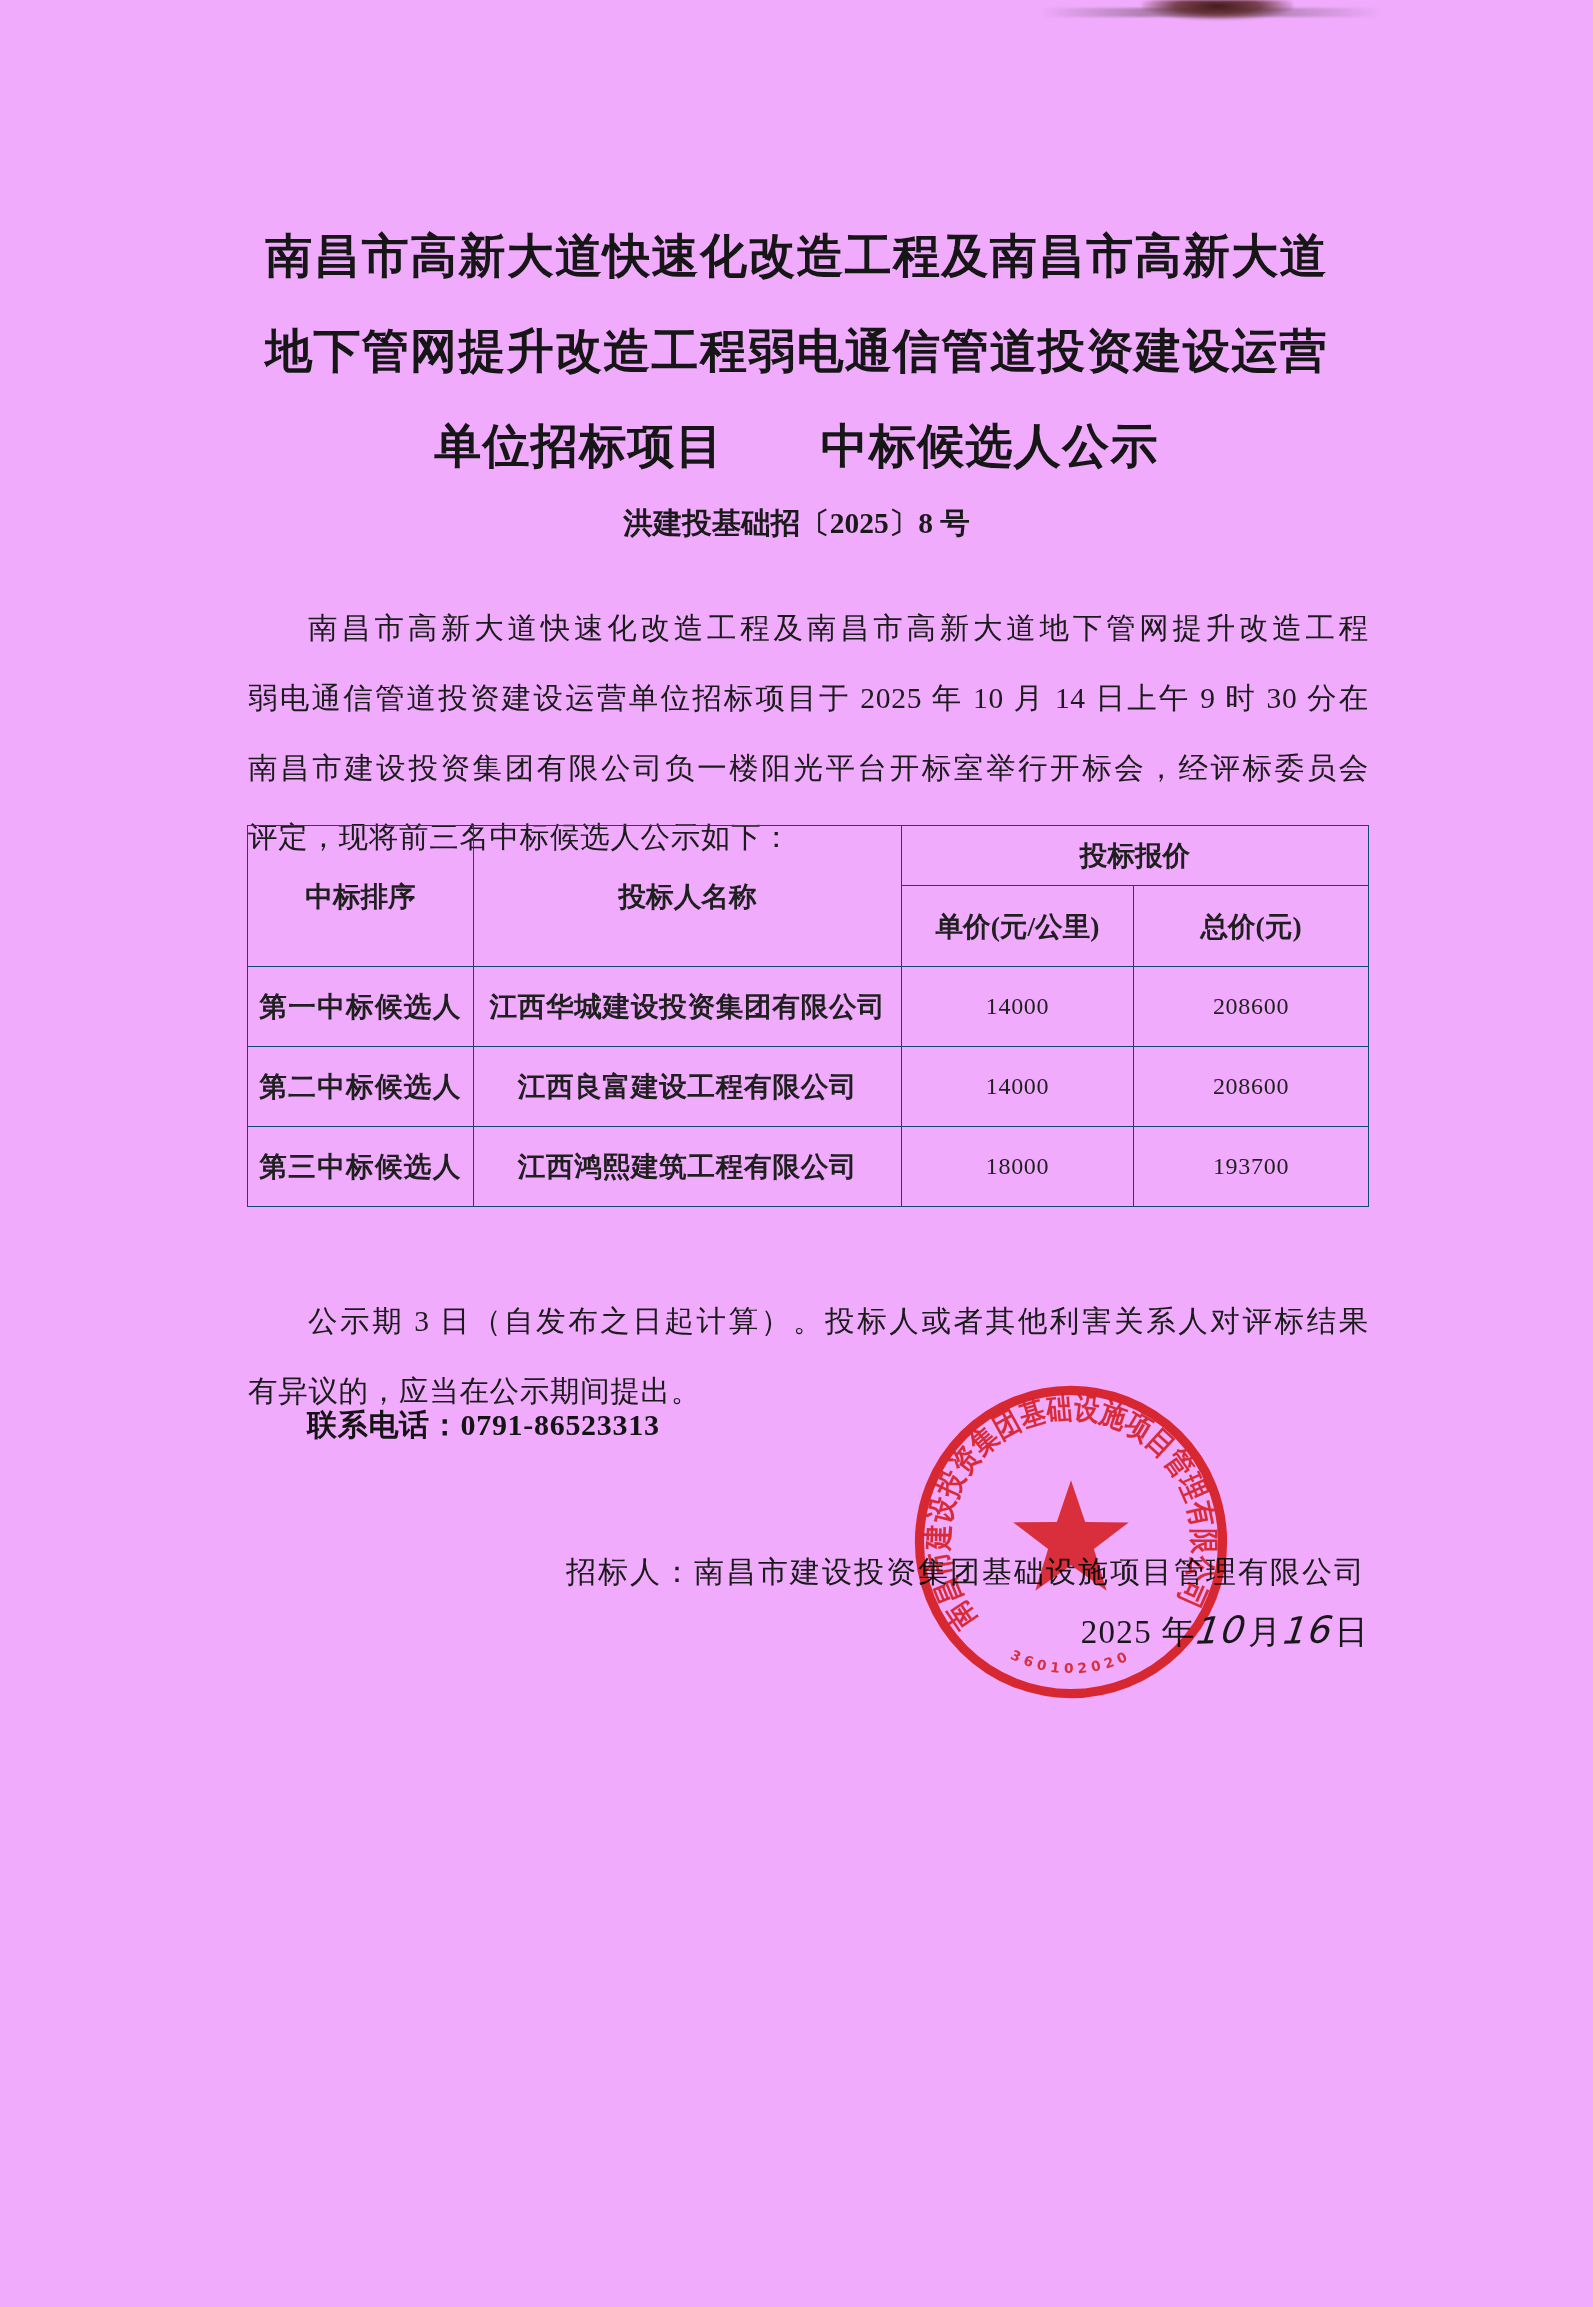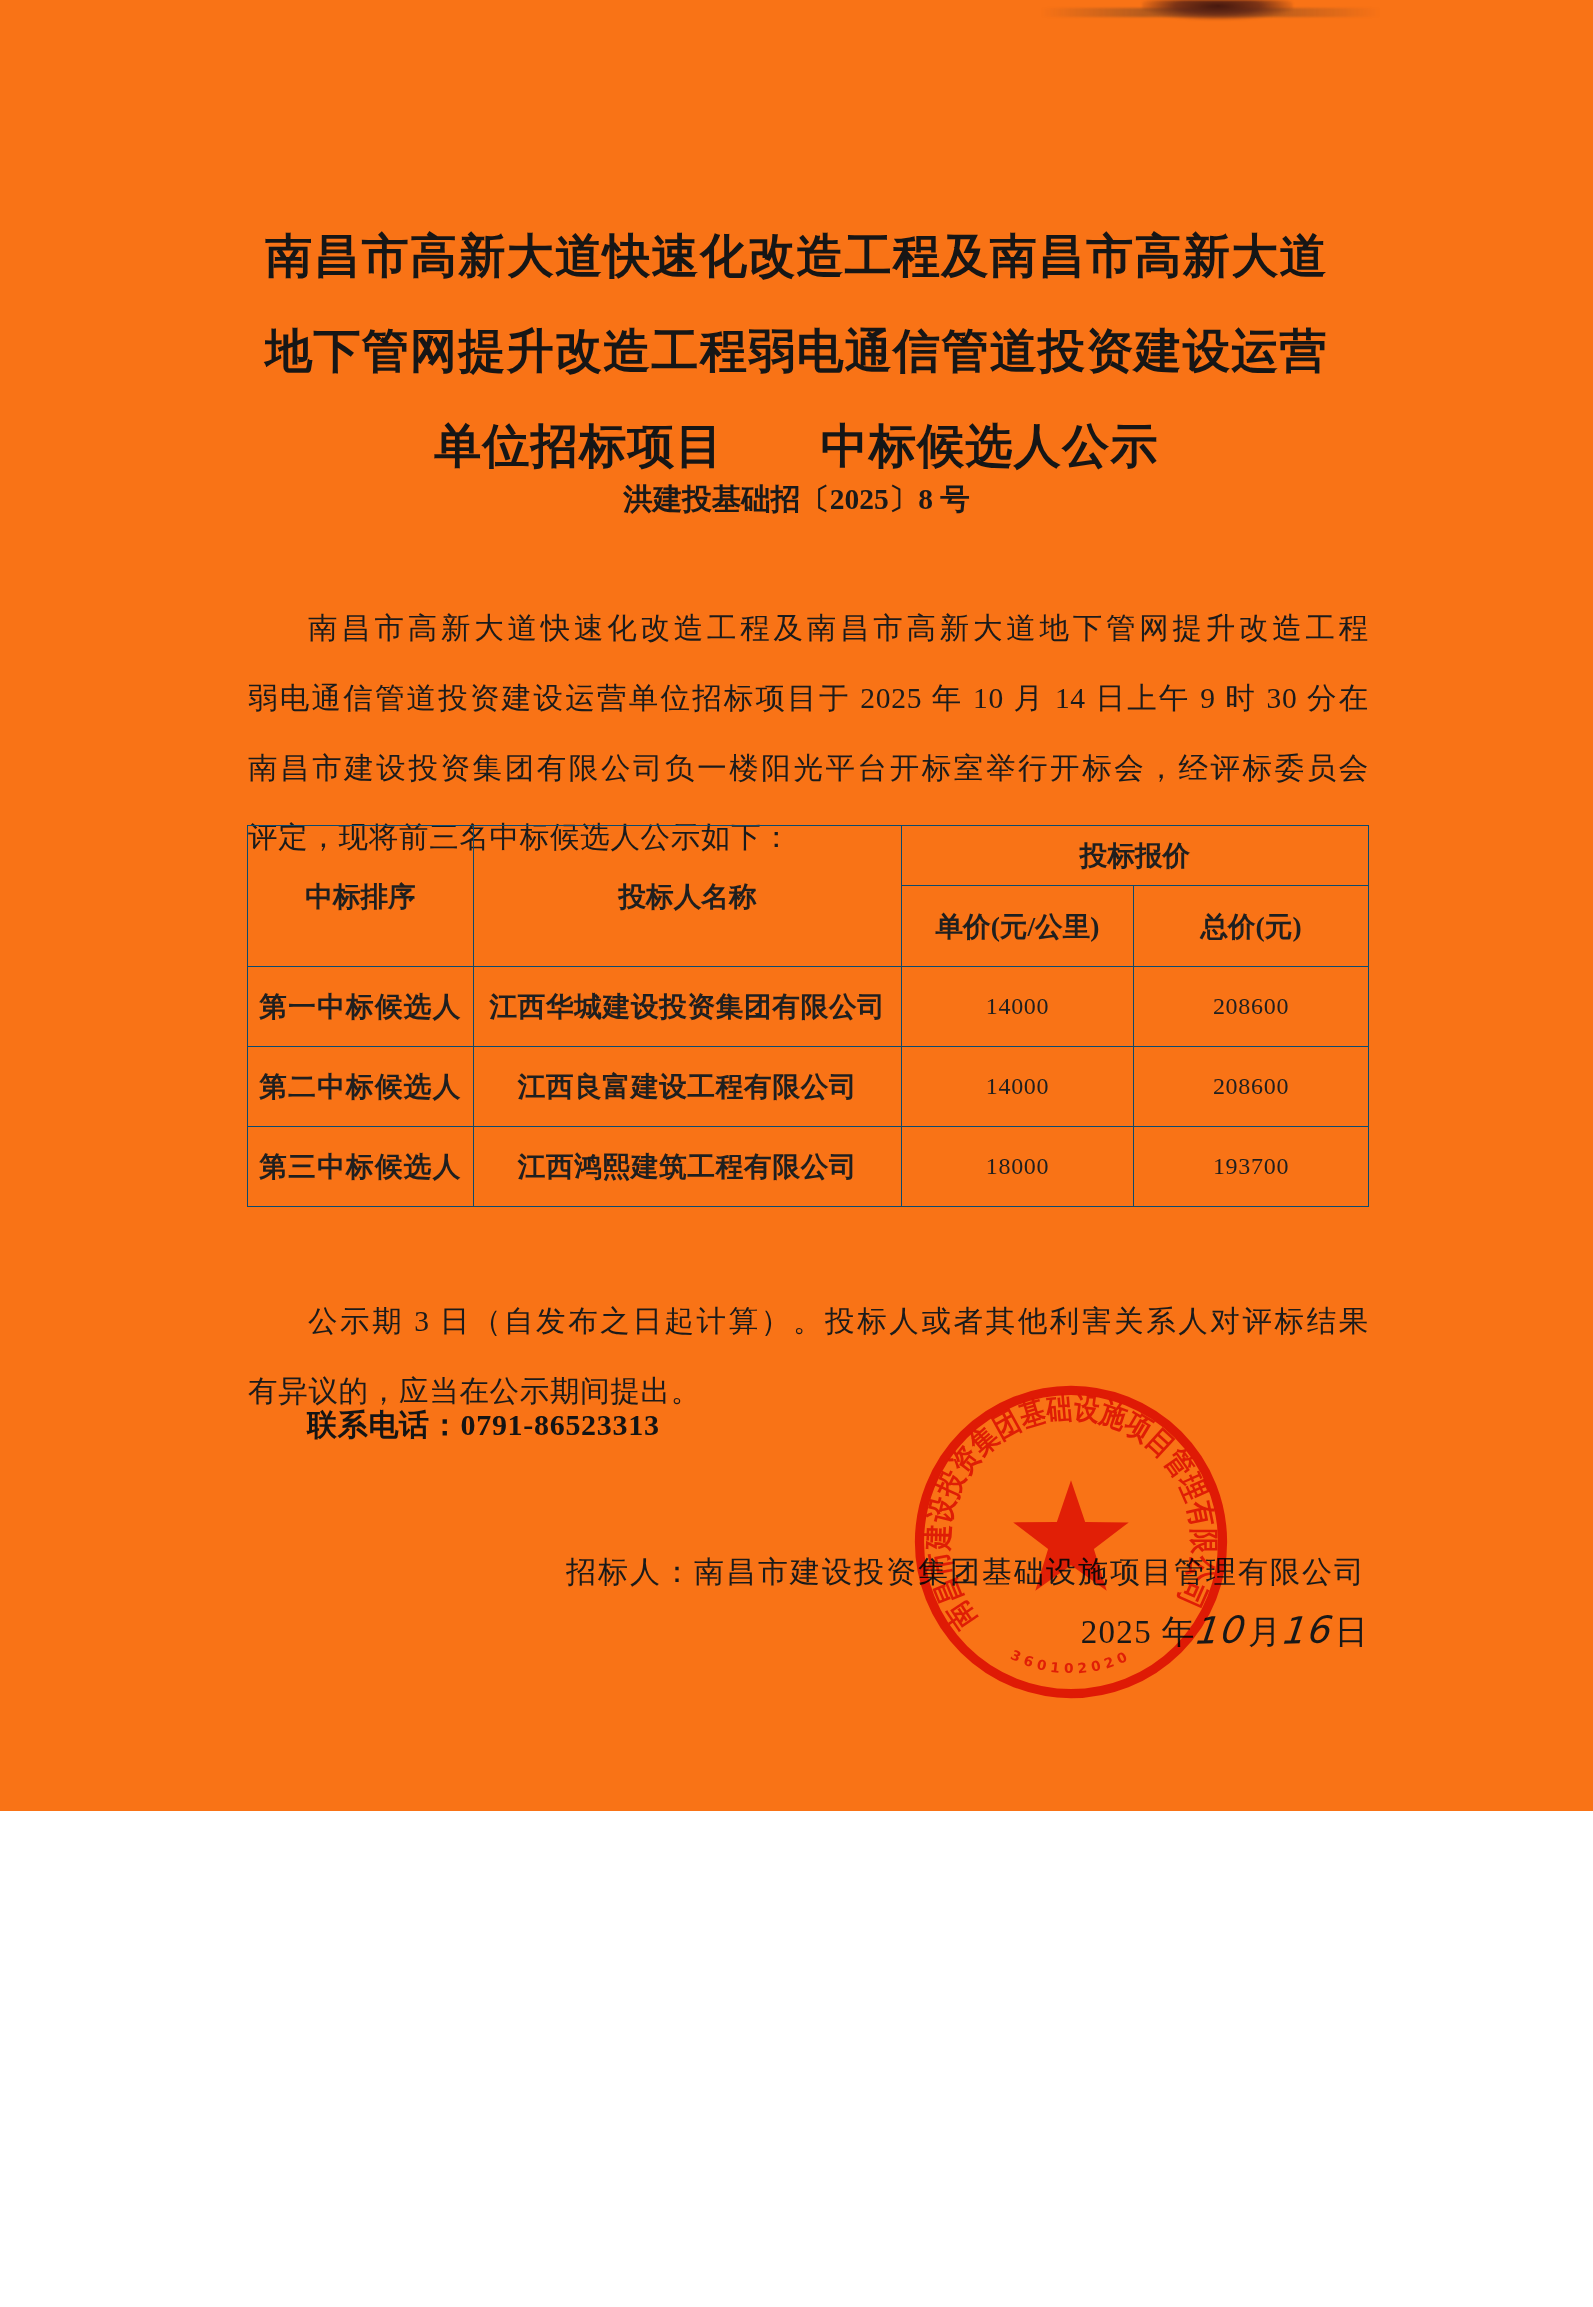--- a/index.html
+++ b/index.html
@@ -1,22 +1,22 @@
 <!DOCTYPE html>
 <html style="font-size:10.5px"><head>
 <meta charset="utf-8">
 <style>
   html, body {
     margin: 0; padding: 0;
     background: #ffffff;
   }
   .page {
     position: relative;
-    width: 1593px; height: 1811px;
-    background: #f97316;
+    width: 1593px; height: 2307px;
+    background: #f0abfc;
     overflow: hidden;
     font-family: "Liberation Serif", serif;
     color: #1c1c1c;
   }
   .abs { position: absolute; }
 
   
   .smudge-bar {
     left: 1040px; top: 7.9px; width: 341px; height: 9.2px;
     background: linear-gradient(90deg, rgba(60,50,45,0) 0%, rgba(60,50,45,.35) 30%, rgba(60,50,45,.30) 70%, rgba(60,50,45,0) 100%);
@@ -123,21 +123,21 @@
 
 <div class="page">
 
   <div class="abs smudge-bar"></div>
   <div class="abs smudge-core"></div>
 
   <div class="abs title-line" style="top:225px">南昌市高新大道快速化改造工程及南昌市高新大道</div>
   <div class="abs title-line" style="top:320px">地下管网提升改造工程弱电通信管道投资建设运营</div>
   <div class="abs title-line" style="top:415px">单位招标项目　　中标候选人公示</div>
 
-  <div class="abs doc-number" style="top:480px">洪建投基础招〔2025〕8 号</div>
+  <div class="abs doc-number" style="top:504px">洪建投基础招〔2025〕8 号</div>
 
   <div class="abs body-line justified indent2" style="top:577px">南昌市高新大道快速化改造工程及南昌市高新大道地下管网提升改造工程</div>
   <div class="abs body-line justified" style="top:647px">弱电通信管道投资建设运营单位招标项目于 2025 年 10 月 14 日上午 9 时 30 分在</div>
   <div class="abs body-line justified" style="top:717px">南昌市建设投资集团有限公司负一楼阳光平台开标室举行开标会，经评标委员会</div>
   <div class="abs body-line" style="top:786px">评定，现将前三名中标候选人公示如下：</div>
 
   <table class="bid-table">
     <colgroup>
       <col class="col-rank">
         <col class="col-bidder">

